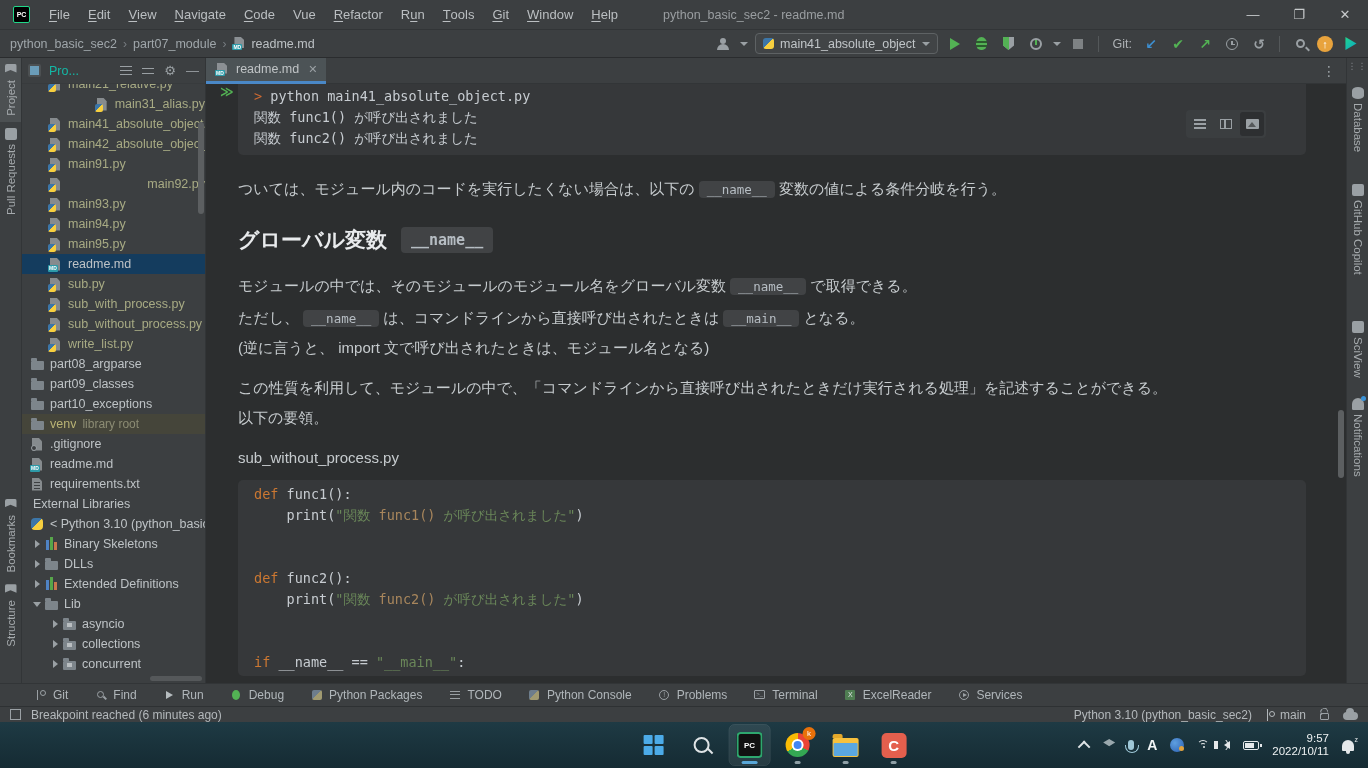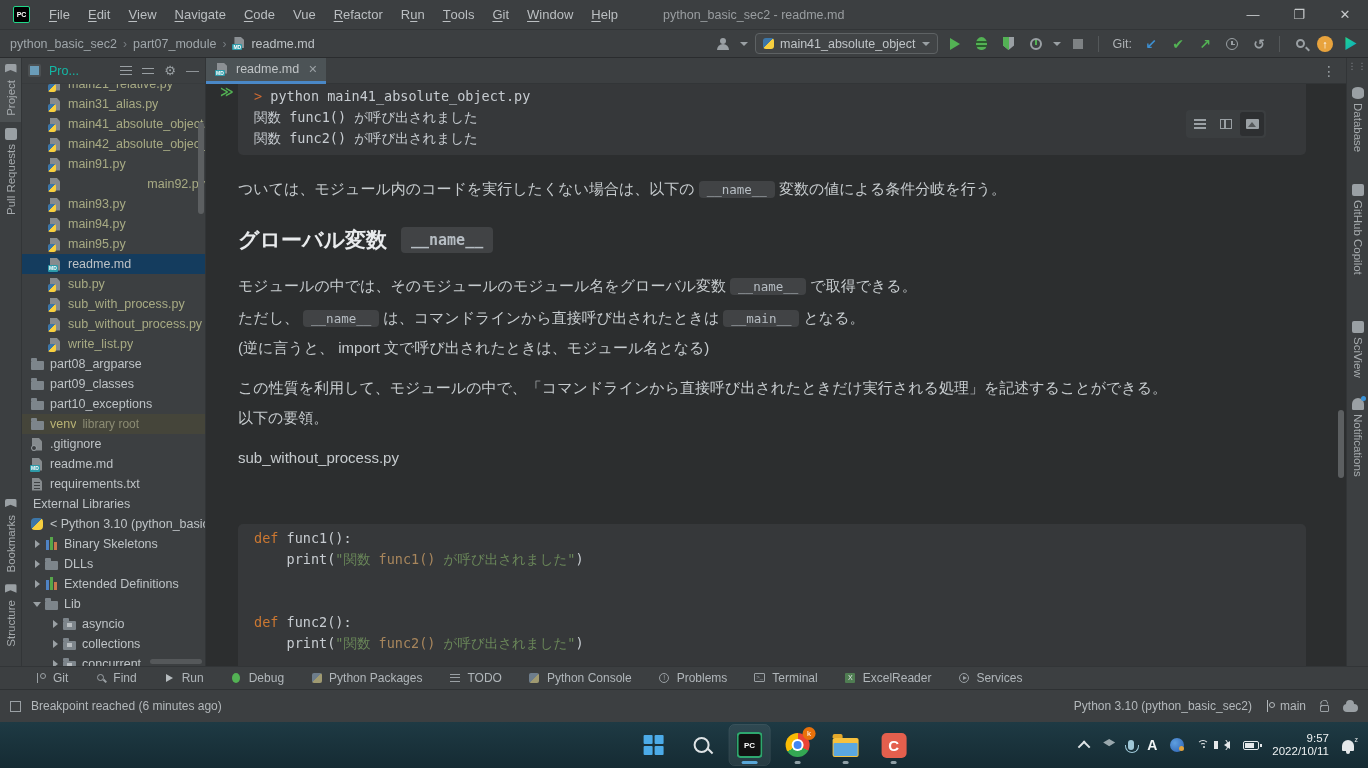--- a/index.html
+++ b/index.html
@@ -107,21 +107,21 @@
   .tabbar{height:26px;background:#3c3f41;border-bottom:1px solid #323537;display:flex;align-items:center;flex:none;}
   .tab{height:26px;display:flex;align-items:center;gap:6px;padding:0 9px;background:#4c5356;border-bottom:3px solid #4a88c7;color:#c0c4c6;font-size:12.5px;}
   .tab .x{color:#9aa0a4;font-size:11px;margin-left:3px;}
   .tabmore{margin-left:auto;color:#9aa0a4;font-size:14px;padding:0 10px;}
   .content{flex:1;position:relative;overflow:hidden;}
   .runmark{position:absolute;left:14px;top:0;color:#53b254;font-size:13px;font-weight:bold;letter-spacing:-3px;}
   .codebox{position:absolute;left:32px;width:1068px;background:#36383a;border-radius:5px;
     font-family:"DejaVu Sans Mono","Liberation Mono",monospace;font-size:13.5px;color:#c5cacd;}
   .codebox .ln{height:21px;line-height:21px;white-space:pre;}
   #block1{top:-6px;padding:8px 16px 0;height:77px;overflow:hidden;}
-  #block2{top:396px;padding:4px 16px 0;height:196px;overflow:hidden;margin-top:44px;}
+  #block2{top:396px;padding:4px 16px 0;height:196px;overflow:hidden;}
   .tok-kw{color:#cc7832;}
   .tok-plain{color:#c7ccd1;}
   .tok-str{color:#6a8759;}
   .tok-strhl{color:#a8865c;}
   .tok-prompt{color:#cf6a32;}
   .viewmodes{position:absolute;right:80px;top:26px;background:#3b3e40;border-radius:4px;display:flex;padding:2px;gap:2px;}
   .vmbtn{width:24px;height:24px;border-radius:3px;display:flex;align-items:center;justify-content:center;}
   .vmbtn.on{background:#2d2f31;}
   .vm-lines{width:12px;height:10px;border-top:2px solid #9aa0a4;border-bottom:2px solid #9aa0a4;position:relative;}
   .vm-lines:before{content:"";position:absolute;left:0;right:0;top:2px;height:2px;background:#9aa0a4;}
@@ -149,21 +149,21 @@
   .bic .pyS{width:10px;height:10px;border-radius:2px;background:linear-gradient(135deg,#6d7d8c 50%,#a09a71 50%);}
   .bic .todoS{width:10px;height:8px;border-top:1.5px solid #9aa0a4;border-bottom:1.5px solid #9aa0a4;position:relative;}
   .bic .todoS:before{content:"";position:absolute;left:0;right:0;top:2px;height:1.5px;background:#9aa0a4;}
   .bic .probS{width:10px;height:10px;border-radius:50%;border:1.5px solid #9aa0a4;color:#9aa0a4;font-size:7px;display:flex;align-items:center;justify-content:center;}
   .bic .termS{width:11px;height:9px;border:1.5px solid #9aa0a4;border-radius:1px;font-size:6px;color:#9aa0a4;line-height:6px;padding-left:1px;}
   .bic .xlS{width:10px;height:10px;background:#4f7d52;border-radius:1px;color:#dfe3e5;font-size:7px;display:flex;align-items:center;justify-content:center;}
   .bic .servS{width:10px;height:10px;border-radius:50%;border:1.5px solid #9aa0a4;position:relative;}
   .bic .servS:before{content:"";position:absolute;left:3px;top:2px;border-top:2.5px solid transparent;border-bottom:2.5px solid transparent;border-left:4px solid #9aa0a4;}
 
   
-  .statusbar{height:33px;background:#3c3f41;border-top:1px solid #2e3133;display:flex;align-items:center;padding:0 10px;flex:none;color:#b3b8bb;font-size:12px;}
+  .statusbar{height:16px;background:#3c3f41;border-top:1px solid #2e3133;display:flex;align-items:center;padding:0 10px;flex:none;color:#b3b8bb;font-size:12px;}
   .bpico{width:11px;height:11px;border:1.5px solid #9aa0a4;margin-right:10px;}
   .sright{margin-left:auto;display:flex;align-items:center;gap:14px;}
   .gbranch{width:9px;height:12px;position:relative;display:inline-block;}
   .gbranch:before{content:"";position:absolute;left:1px;top:0;bottom:0;width:1.5px;background:#b3b8bb;}
   .gbranch:after{content:"";position:absolute;right:0;top:2px;width:4px;height:4px;border-radius:50%;border:1.5px solid #b3b8bb;}
   .lockico{width:9px;height:7px;border:1.5px solid #9aa0a4;border-radius:1px;position:relative;margin-top:4px;}
   .lockico:before{content:"";position:absolute;left:-1px;top:-6px;width:6px;height:5px;border:1.5px solid #9aa0a4;border-bottom:none;border-radius:4px 4px 0 0;transform:rotate(-18deg);}
   .cloudico{width:15px;height:8px;background:#9aa0a4;border-radius:8px;position:relative;margin-top:3px;}
   .cloudico:before{content:"";position:absolute;left:3px;top:-4px;width:8px;height:8px;border-radius:50%;background:#9aa0a4;}
 
@@ -341,21 +341,21 @@
         </span>
       </div>
       <div class="tree" id="tree">
           <div class="trow cliptop" style="padding-left: 26px;">
             <span class="fic">
               <span class="page"></span>
               <span class="ovpy"></span>
             </span>
             <span class="lbl py">main21_relative.py</span>
           </div>
-          <div class="trow" style="padding-left: 26px;">
+          <div class="trow" style=" justify-content: flex-end;">
             <span class="fic">
               <span class="page"></span>
               <span class="ovpy"></span>
             </span>
             <span class="lbl py">main31_alias.py</span>
           </div>
           <div class="trow" style="padding-left: 26px;">
             <span class="fic">
               <span class="page"></span>
               <span class="ovpy"></span>

